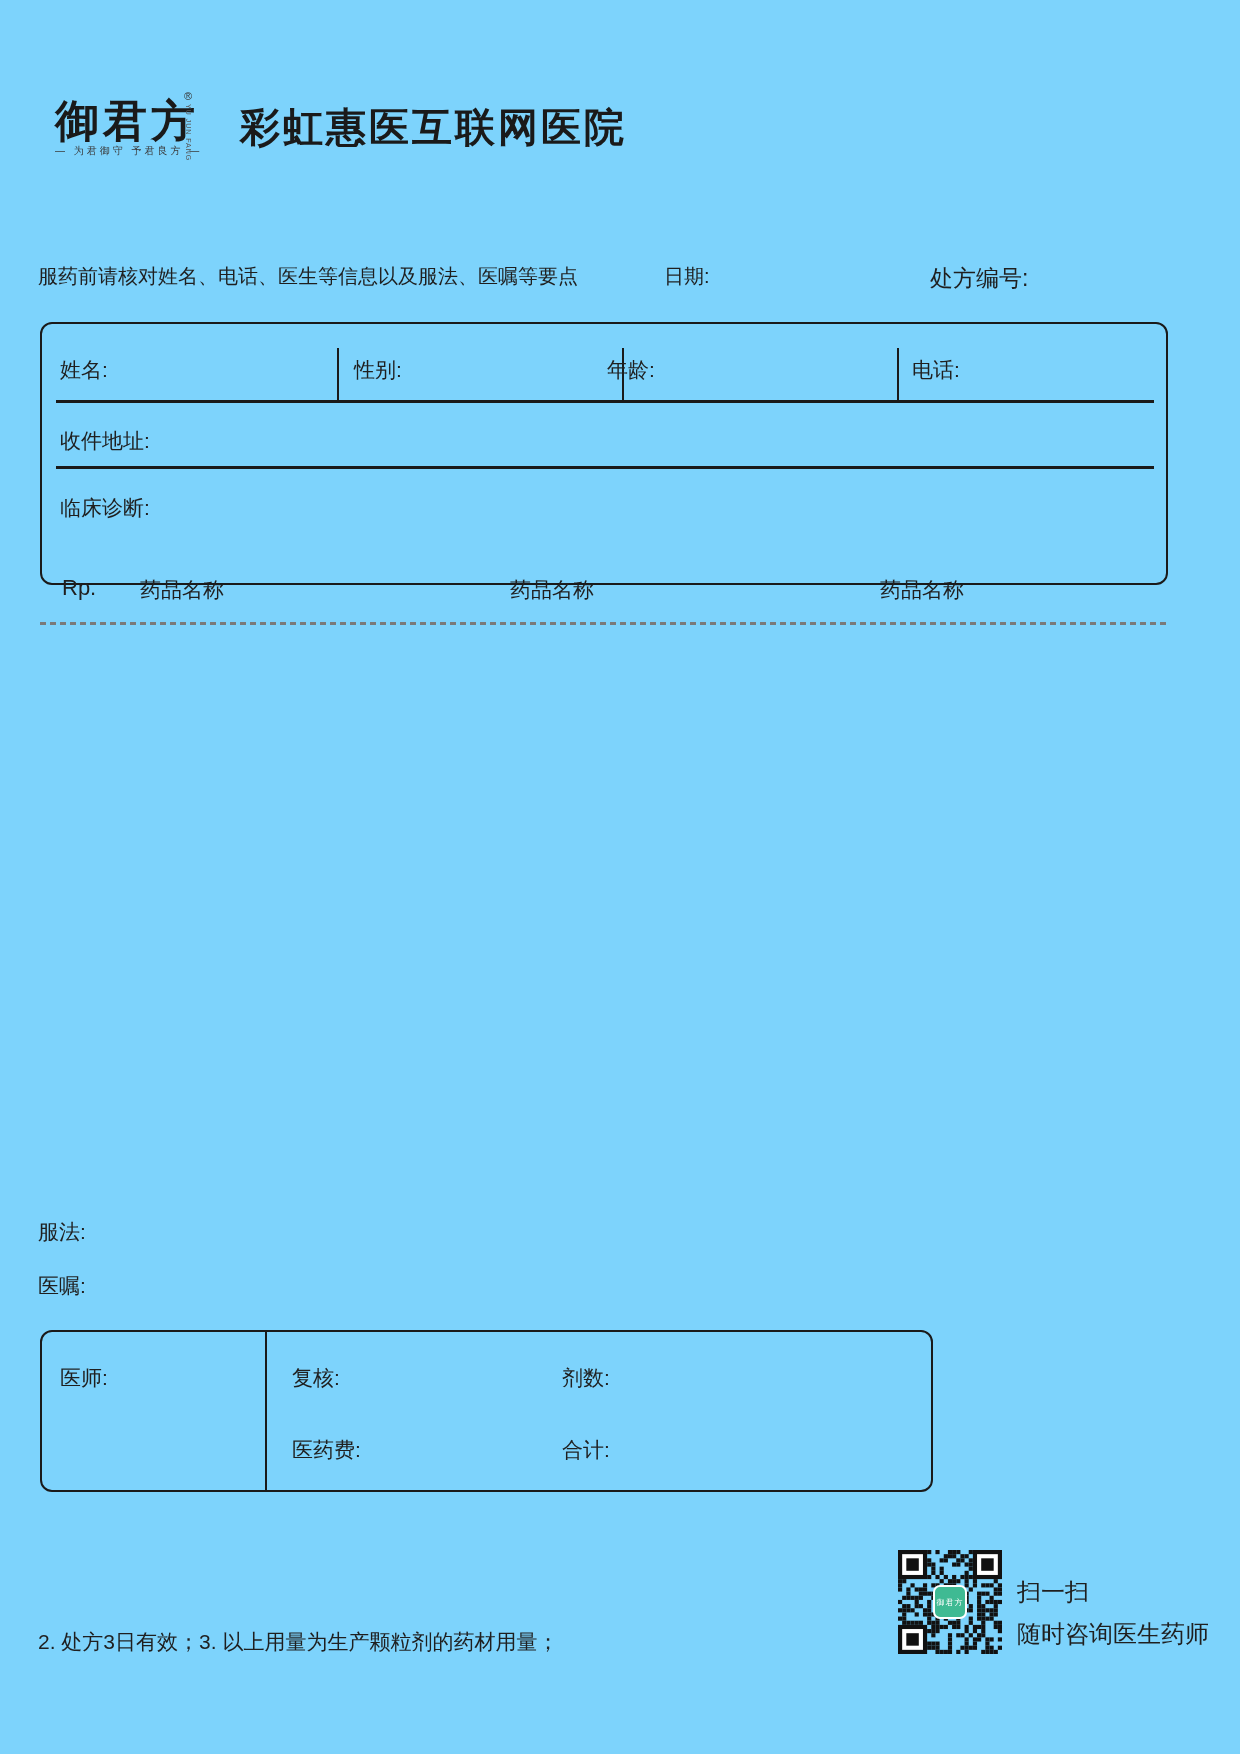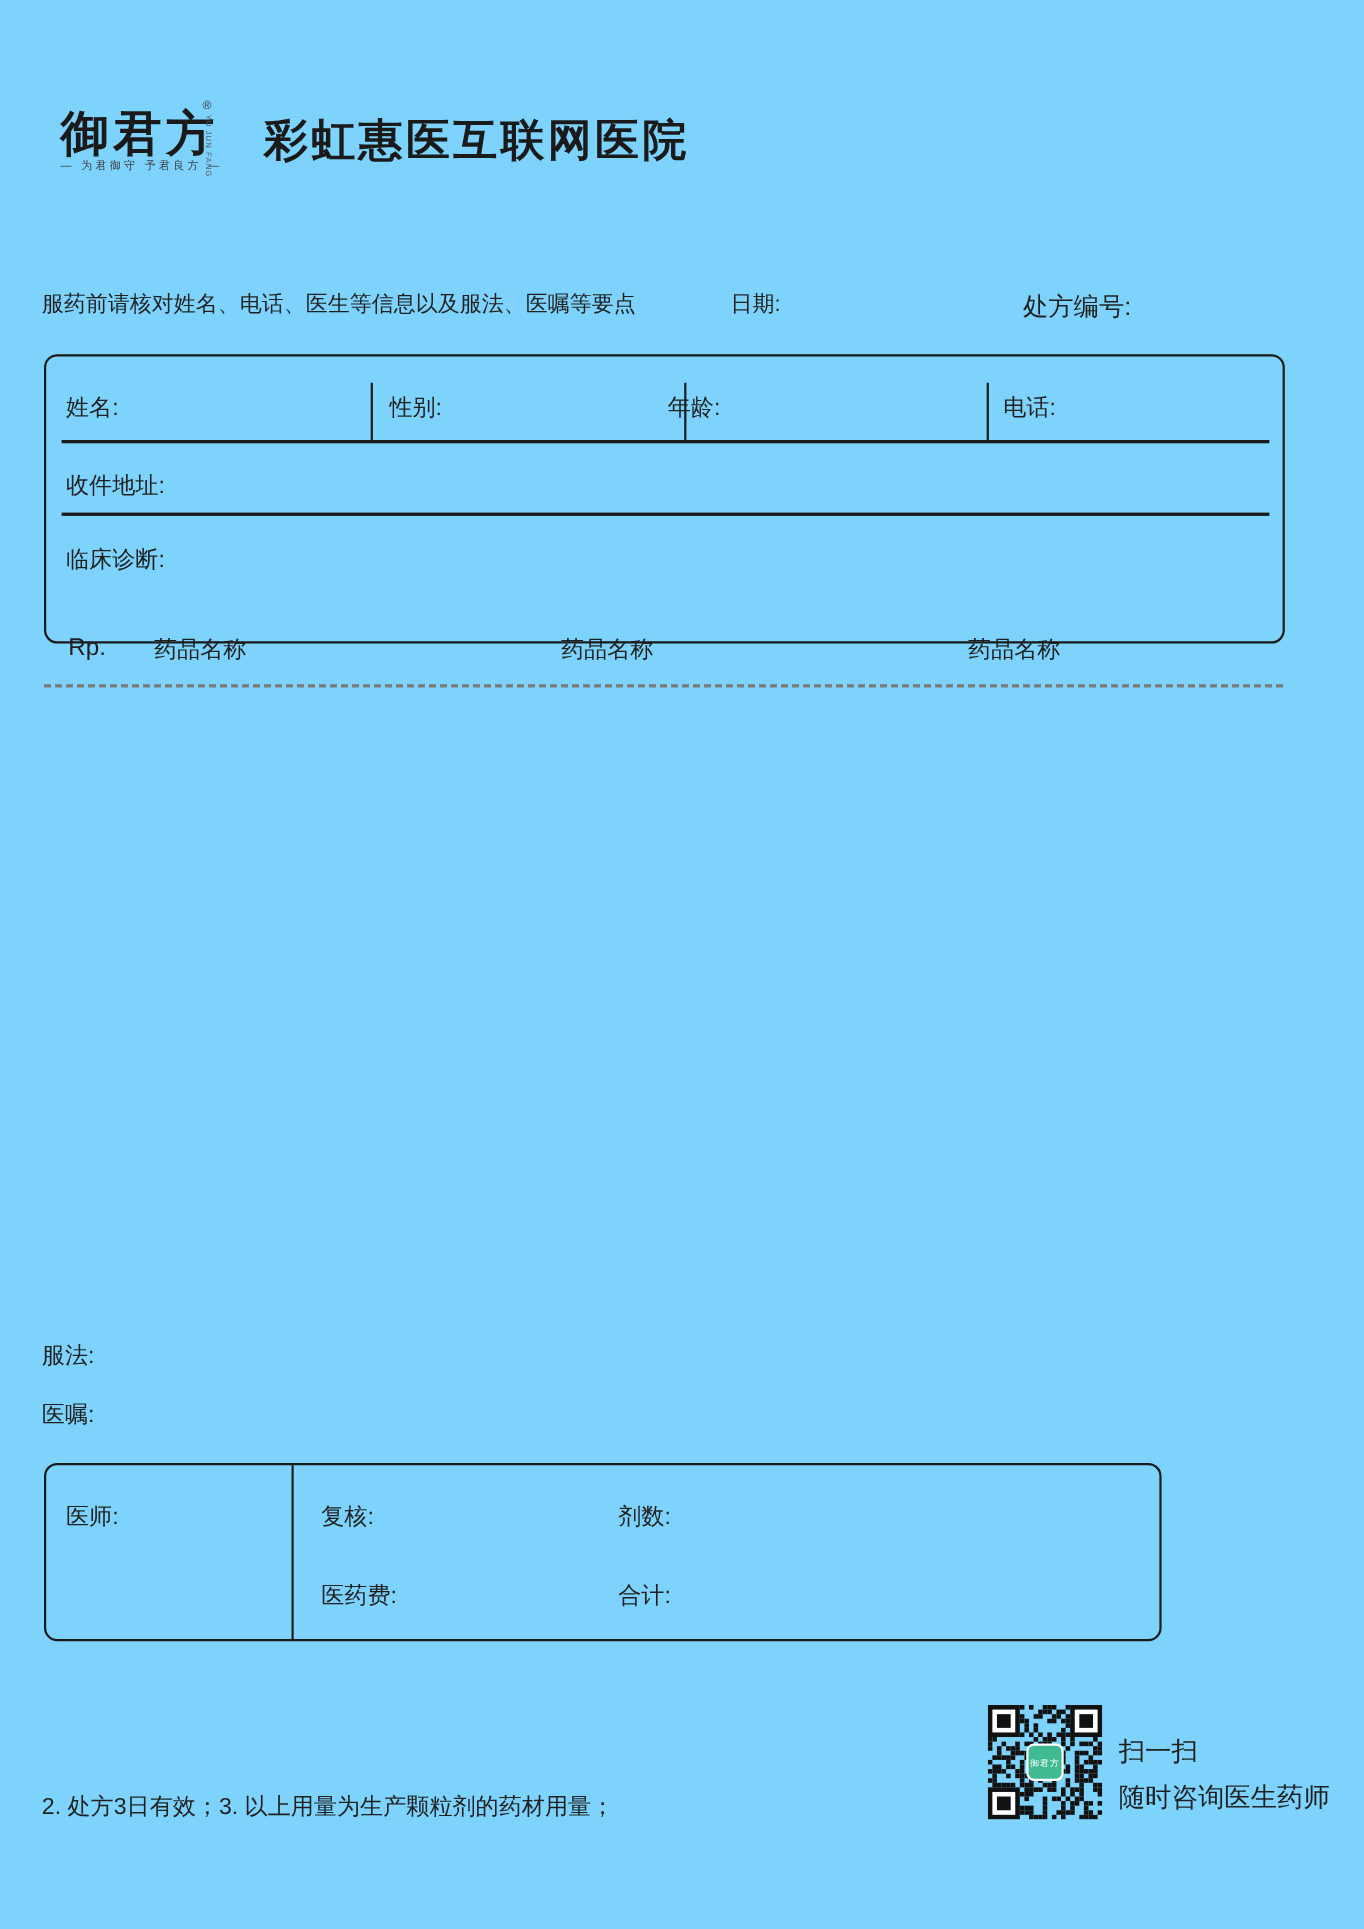--- a/index.html
+++ b/index.html
@@ -52,21 +52,21 @@
   .drug-col-3 { position:absolute; left:880px; top:576px; font-size:21px; }
   .dashed-line {
     position:absolute; left:40px; top:622px; width:1128px; height:3px;
     background:repeating-linear-gradient(90deg,#7a7a7a 0 6px,transparent 6px 10px);
   }
   
   .usage-label { position:absolute; left:38px; top:1218px; font-size:21px; }
   .advice-label { position:absolute; left:38px; top:1272px; font-size:21px; }
   
   .signoff-box {
-    position:absolute; left:40px; top:1330px; width:1016px; height:162px;
+    position:absolute; left:40px; top:1330px; width:893px; height:162px;
     border:2.5px solid #1a1a1a; border-radius:12px;
   }
   .signoff-divider { position:absolute; left:223px; top:0; bottom:0; width:1.8px; background:#1a1a1a; }
   .so-label { position:absolute; font-size:21px; color:#1f1f1f; }
   
   .hours-line { position:absolute; left:38px; top:1548px; font-size:21px; }
   .note-line1 { position:absolute; left:38px; top:1588px; font-size:21px; }
   .note-line2 { position:absolute; left:38px; top:1628px; font-size:21px; }
   .qr-wrap { position:absolute; left:898px; top:1550px; width:104px; height:104px; }
   .qr-center {

